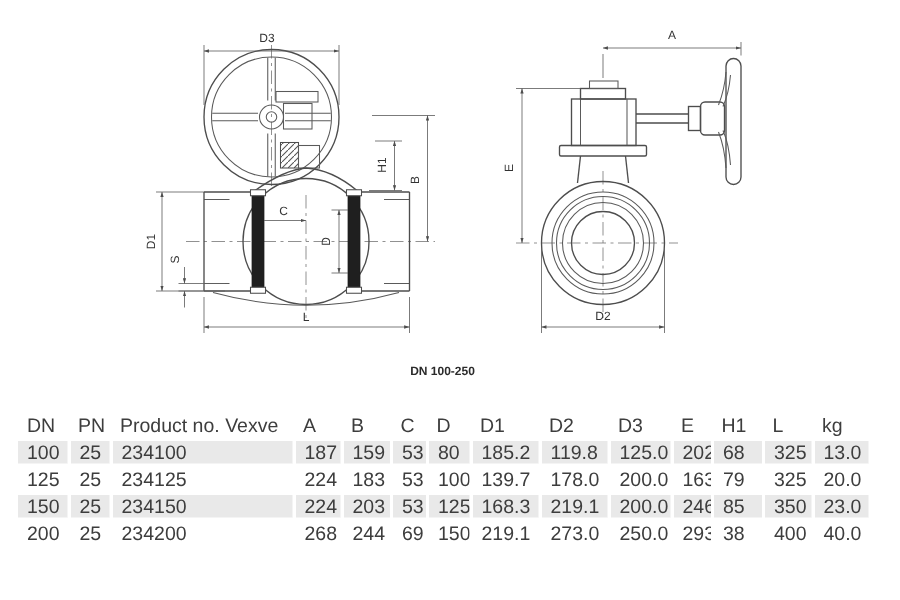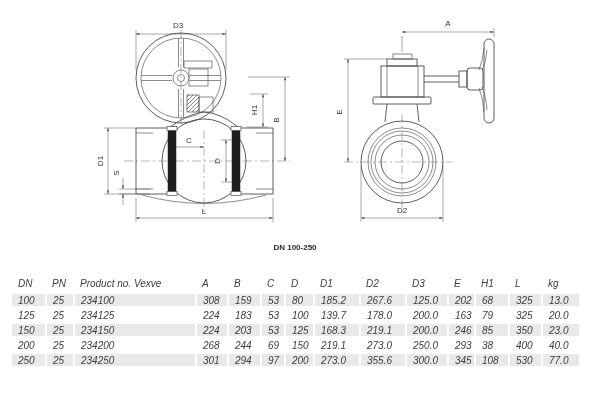--- a/index.html
+++ b/index.html
@@ -10,21 +10,21 @@
   svg.drawing { position:absolute; left:0; top:0; }
   .ol   { stroke:#4d4d4d; stroke-width:0.9; fill:none; }
   .ol2  { stroke:#5a5a5a; stroke-width:0.7; fill:none; }
   .dim  { stroke:#5f5f5f; stroke-width:0.55; fill:none; }
   .cl   { stroke:#7a7a7a; stroke-width:0.55; fill:none; stroke-dasharray:9 3 2 3; }
   .bar  { fill:#1f1f1f; stroke:#1f1f1f; stroke-width:0.5; }
   .cap  { fill:#ffffff; stroke:#4d4d4d; stroke-width:0.7; }
   text.dimlab { font-size:8px; fill:#333333; }
   text.cap-label { font-size:8px; font-weight:bold; fill:#2b2b2b; }
   table.spec { position:absolute; left:12px; top:276px; width:568px;
-    border-collapse:collapse; table-layout:fixed; font-size:10px; color:#3d3d3d;font-style:italic; }
+    border-collapse:collapse; table-layout:fixed; font-size:13px; color:#3d3d3d; }
   table.spec th { text-align:left; font-weight:normal; height:15px;
     padding:0 0 0 6px; border-bottom:3px solid #fff; white-space:nowrap; overflow:hidden; }
   table.spec td { height:12px; padding:0 0 0 6px; border-bottom:3px solid #fff;
     border-right:2px solid #fff; white-space:nowrap; overflow:hidden; }
   table.spec tr.stripe td { background:#e9e9e9; }
 </style>
 </head>
 <body>
 
 <svg class="drawing" width="600" height="272" viewBox="0 0 600 272">
@@ -225,26 +225,26 @@
         <th>H1</th>
         <th>L</th>
         <th>kg</th>
       </tr>
     </thead>
   <tbody>
       <tr class="stripe">
         <td>100</td>
         <td>25</td>
         <td>234100</td>
-        <td>308</td>
+        <td>187</td>
         <td>159</td>
         <td>53</td>
         <td>80</td>
         <td>185.2</td>
-        <td>267.6</td>
+        <td>119.8</td>
         <td>125.0</td>
         <td>202</td>
         <td>68</td>
         <td>325</td>
         <td>13.0</td>
       </tr>
       <tr>
         <td>125</td>
         <td>25</td>
         <td>234125</td>
@@ -285,30 +285,14 @@
         <td>69</td>
         <td>150</td>
         <td>219.1</td>
         <td>273.0</td>
         <td>250.0</td>
         <td>293</td>
         <td>38</td>
         <td>400</td>
         <td>40.0</td>
       </tr>
-      <tr class="stripe">
-        <td>250</td>
-        <td>25</td>
-        <td>234250</td>
-        <td>301</td>
-        <td>294</td>
-        <td>97</td>
-        <td>200</td>
-        <td>273.0</td>
-        <td>355.6</td>
-        <td>300.0</td>
-        <td>345</td>
-        <td>108</td>
-        <td>530</td>
-        <td>77.0</td>
-      </tr>
     </tbody>
 </table>
 
 </body></html>

